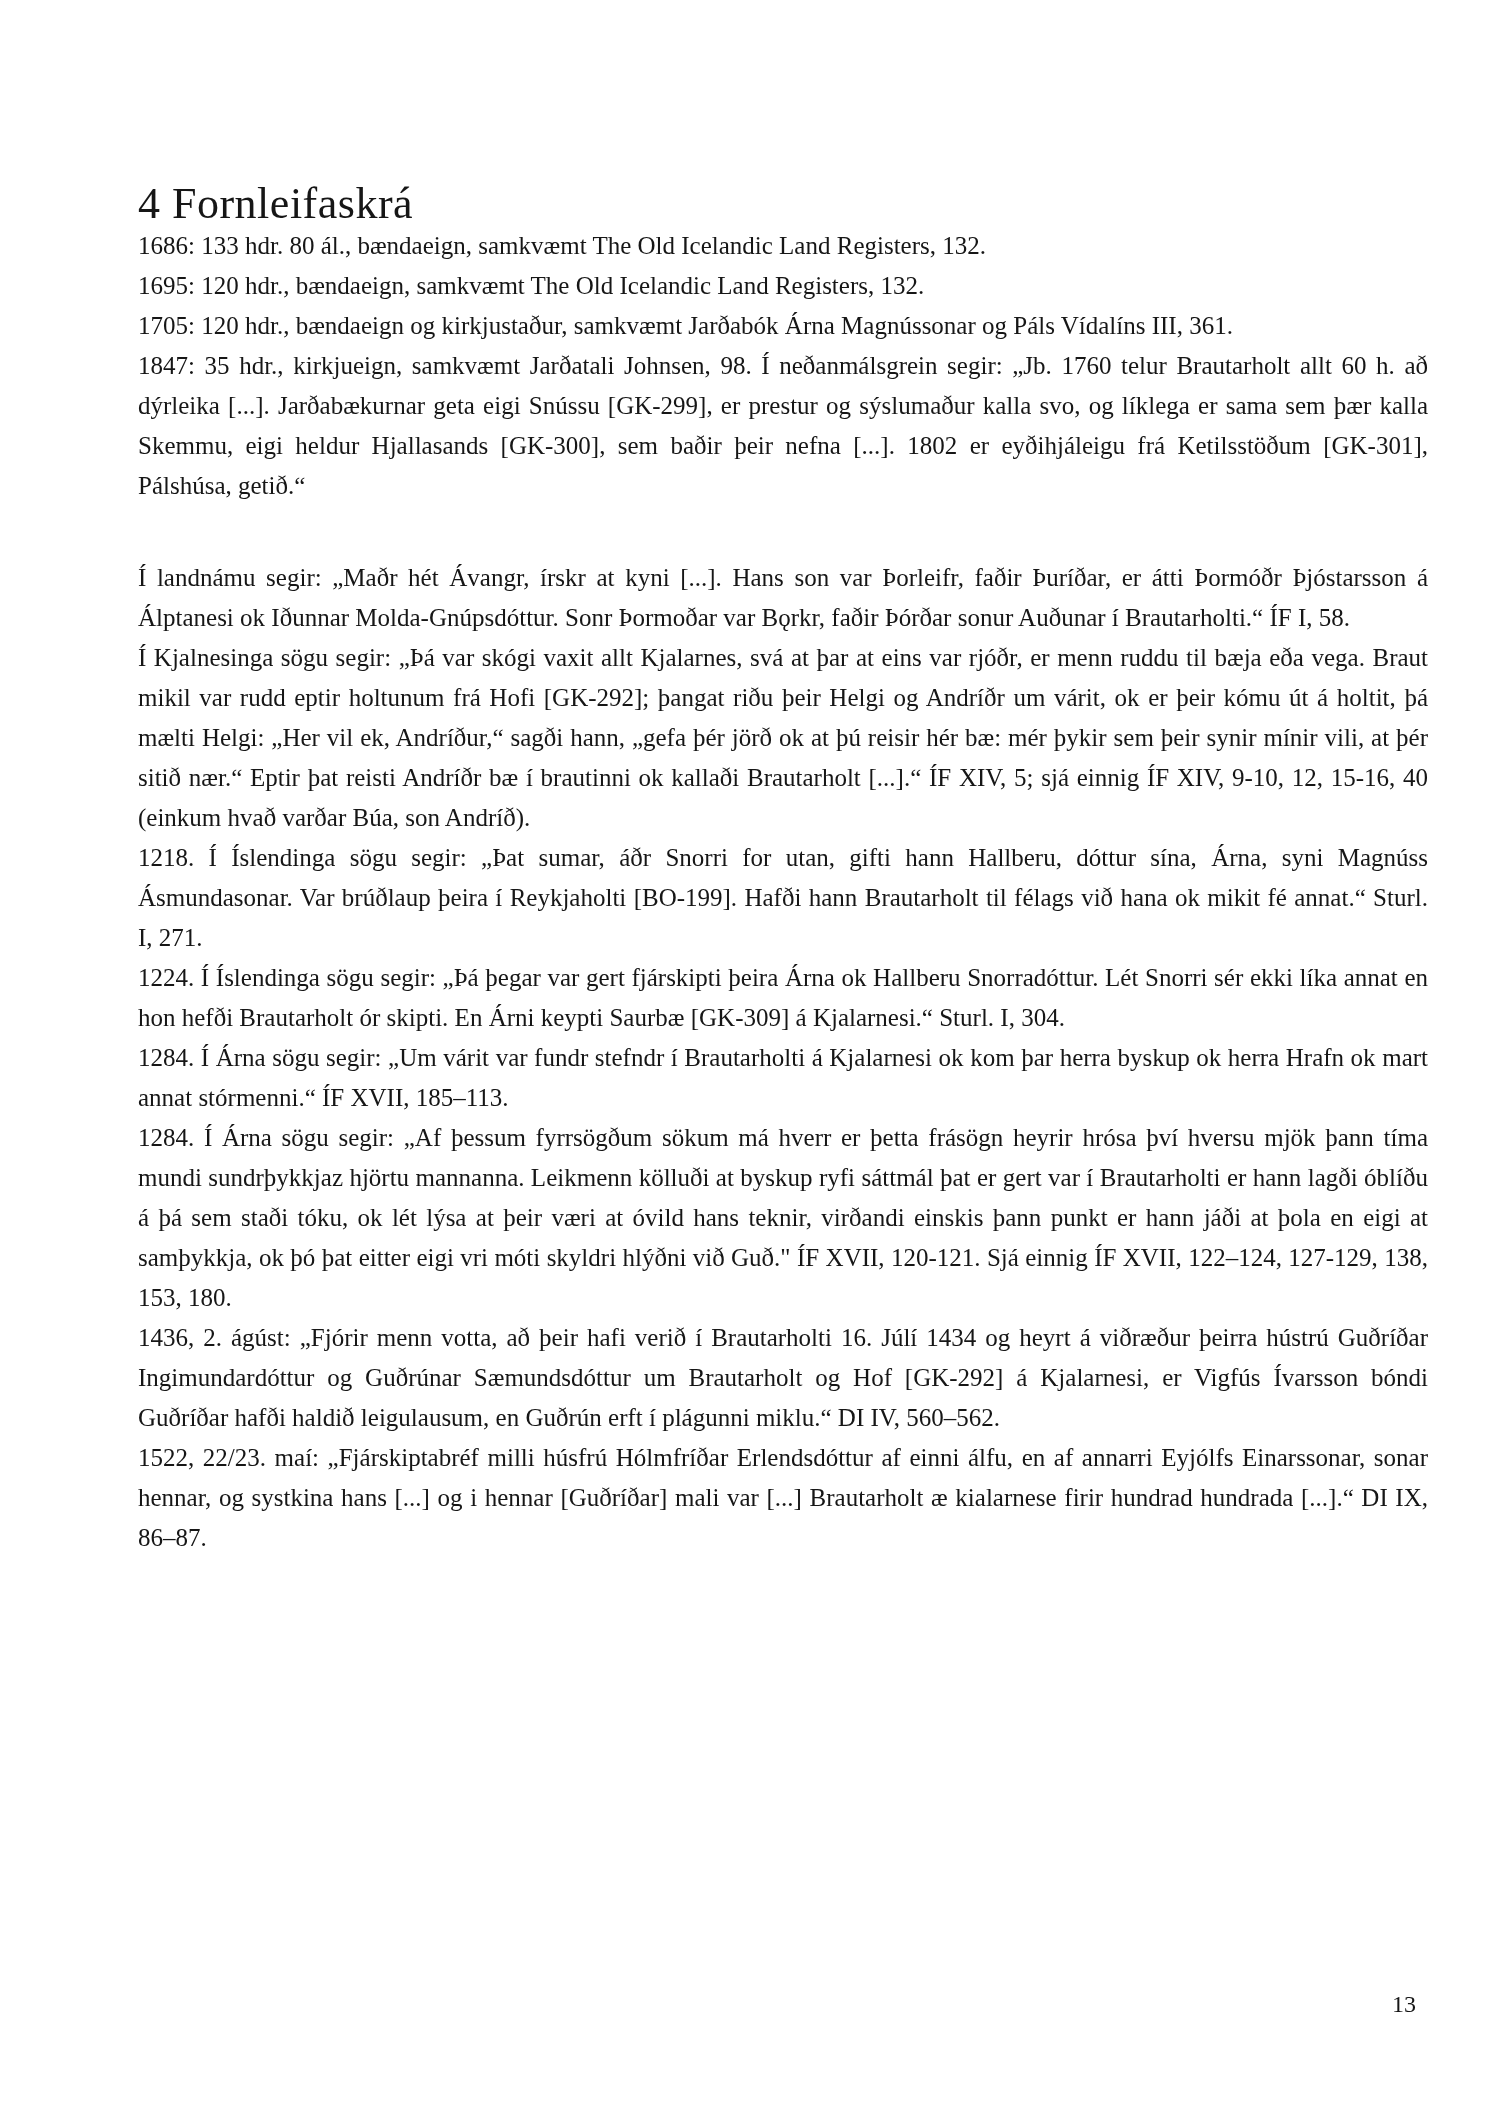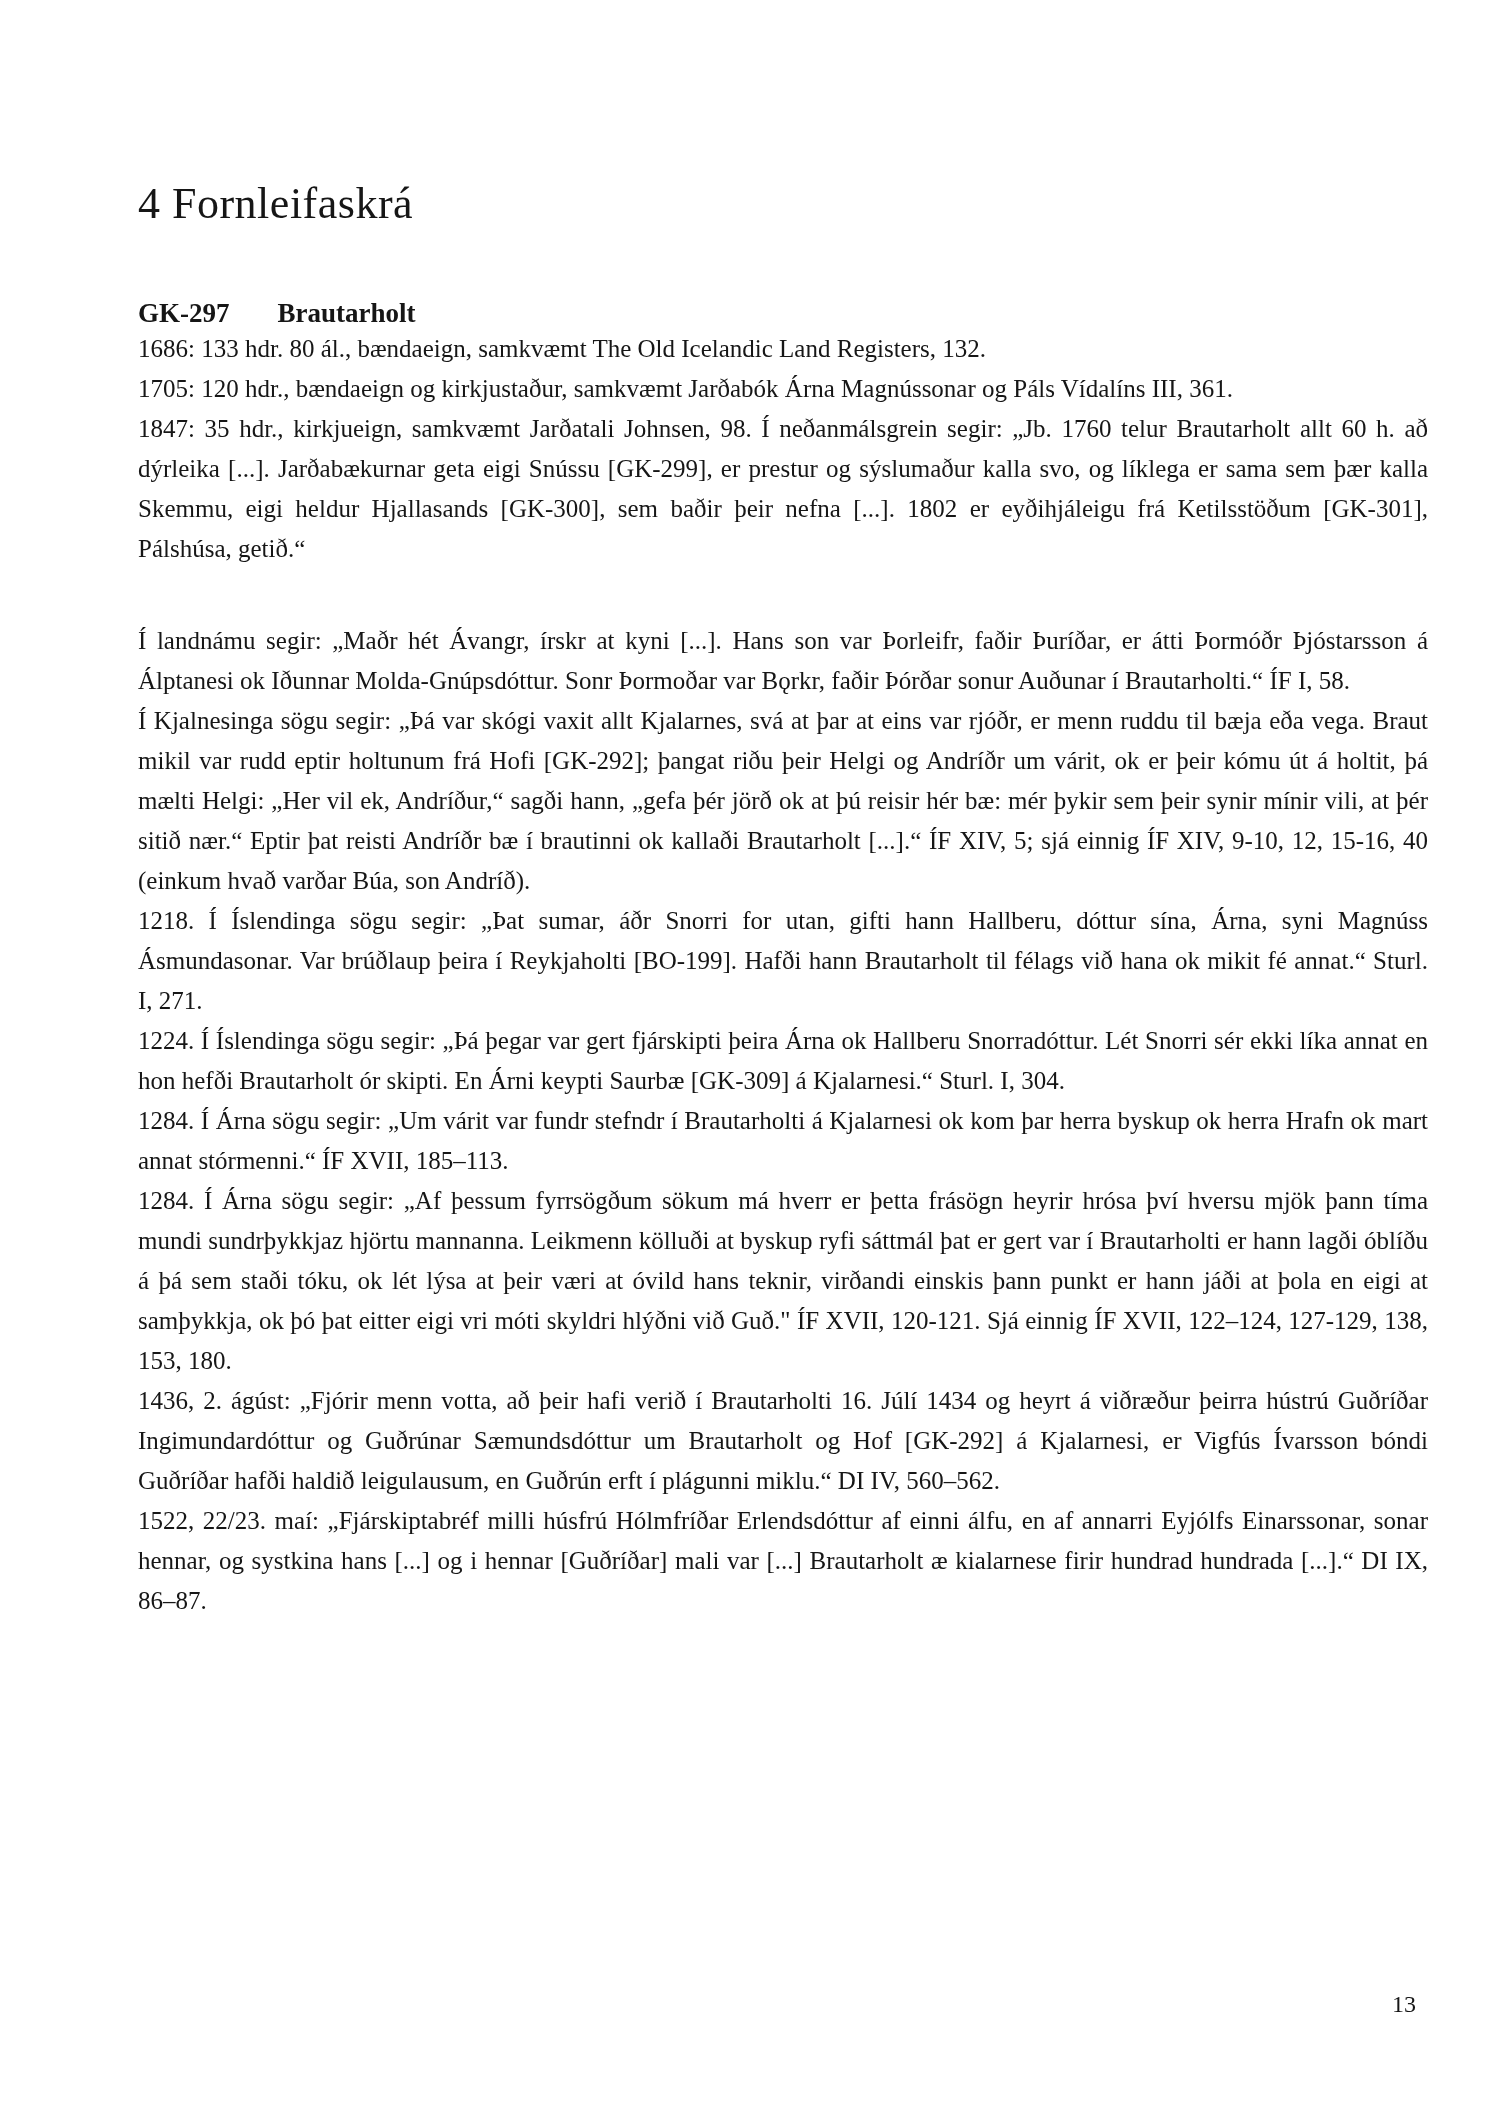--- a/index.html
+++ b/index.html
@@ -62,28 +62,25 @@
     line-height: 32px;
   }
 </style>
 </head>
 <body>
 
 <div class="page">
 
   <h1 class="chapter">4 Fornleifaskrá</h1>
 
-  <div class="site-heading">
-    <span class="site-id">GK-297</span>
-    <span class="site-name">Brautarholt</span>
-  </div>
 
 
   <div class="body-text">
       <p class="para"><span>1686: 133 hdr. 80 ál., bændaeign, samkvæmt The Old Icelandic Land Registers, 132.</span></p>
+      <p class="para"><span>1695: 120 hdr., bændaeign, samkvæmt The Old Icelandic Land Registers, 132.</span></p>
       <p class="para"><span>1705: 120 hdr., bændaeign og kirkjustaður, samkvæmt Jarðabók Árna Magnússonar og Páls Vídalíns III, 361.</span></p>
       <p class="para"><span>1847: 35 hdr., kirkjueign, samkvæmt Jarðatali Johnsen, 98. Í neðanmálsgrein segir: „Jb. 1760 telur Brautarholt allt 60 h. að dýrleika [...]. Jarðabækurnar geta eigi Snússu [GK-299], er prestur og sýslumaður kalla svo, og líklega er sama sem þær kalla Skemmu, eigi heldur Hjallasands [GK-300], sem baðir þeir nefna [...]. 1802 er eyðihjáleigu frá Ketilsstöðum [GK-301], Pálshúsa, getið.“</span></p>
       <p class="para gap"><span>Í landnámu segir: „Maðr hét Ávangr, írskr at kyni [...]. Hans son var Þorleifr, faðir Þuríðar, er átti Þormóðr Þjóstarsson á Álptanesi ok Iðunnar Molda-Gnúpsdóttur. Sonr Þormoðar var Bǫrkr, faðir Þórðar sonur Auðunar í Brautarholti.“ ÍF I, 58.</span></p>
       <p class="para"><span>Í Kjalnesinga sögu segir: „Þá var skógi vaxit allt Kjalarnes, svá at þar at eins var rjóðr, er menn ruddu til bæja eða vega. Braut mikil var rudd eptir holtunum frá Hofi [GK-292]; þangat riðu þeir Helgi og Andríðr um várit, ok er þeir kómu út á holtit, þá mælti Helgi: „Her vil ek, Andríður,“ sagði hann, „gefa þér jörð ok at þú reisir hér bæ: mér þykir sem þeir synir mínir vili, at þér sitið nær.“ Eptir þat reisti Andríðr bæ í brautinni ok kallaði Brautarholt [...].“ ÍF XIV, 5; sjá einnig ÍF XIV, 9-10, 12, 15-16, 40 (einkum hvað varðar Búa, son Andríð).</span></p>
       <p class="para"><b>1218.</b><span> Í Íslendinga sögu segir: „Þat sumar, áðr Snorri for utan, gifti hann Hallberu, dóttur sína, Árna, syni Magnúss Ásmundasonar. Var brúðlaup þeira í Reykjaholti [BO-199]. Hafði hann Brautarholt til félags við hana ok mikit fé annat.“ Sturl. I, 271.</span></p>
       <p class="para"><b>1224.</b><span> Í Íslendinga sögu segir: „Þá þegar var gert fjárskipti þeira Árna ok Hallberu Snorradóttur. Lét Snorri sér ekki líka annat en hon hefði Brautarholt ór skipti. En Árni keypti Saurbæ [GK-309] á Kjalarnesi.“ Sturl. I, 304.</span></p>
       <p class="para"><b>1284.</b><span> Í Árna sögu segir: „Um várit var fundr stefndr í Brautarholti á Kjalarnesi ok kom þar herra byskup ok herra Hrafn ok mart annat stórmenni.“ ÍF XVII, 185–113.</span></p>
       <p class="para"><b>1284.</b><span> Í Árna sögu segir: „Af þessum fyrrsögðum sökum má hverr er þetta frásögn heyrir hrósa því hversu mjök þann tíma mundi sundrþykkjaz hjörtu mannanna. Leikmenn kölluði at byskup ryfi sáttmál þat er gert var í Brautarholti er hann lagði óblíðu á þá sem staði tóku, ok lét lýsa at þeir væri at óvild hans teknir, virðandi einskis þann punkt er hann jáði at þola en eigi at samþykkja, ok þó þat eitter eigi vri móti skyldri hlýðni við Guð." ÍF XVII, 120-121. Sjá einnig ÍF XVII, 122–124, 127-129, 138, 153, 180.</span></p>
       <p class="para"><b>1436, 2. ágúst:</b><span> „Fjórir menn votta, að þeir hafi verið í Brautarholti 16. Júlí 1434 og heyrt á viðræður þeirra hústrú Guðríðar Ingimundardóttur og Guðrúnar Sæmundsdóttur um Brautarholt og Hof [GK-292] á Kjalarnesi, er Vigfús Ívarsson bóndi Guðríðar hafði haldið leigulausum, en Guðrún erft í plágunni miklu.“ DI IV, 560–562.</span></p>
       <p class="para"><b>1522, 22/23. maí:</b><span> „Fjárskiptabréf milli húsfrú Hólmfríðar Erlendsdóttur af einni álfu, en af annarri Eyjólfs Einarssonar, sonar hennar, og systkina hans [...] og i hennar [Guðríðar] mali var [...] Brautarholt æ kialarnese firir hundrad hundrada [...].“ DI IX, 86–87.</span></p>

